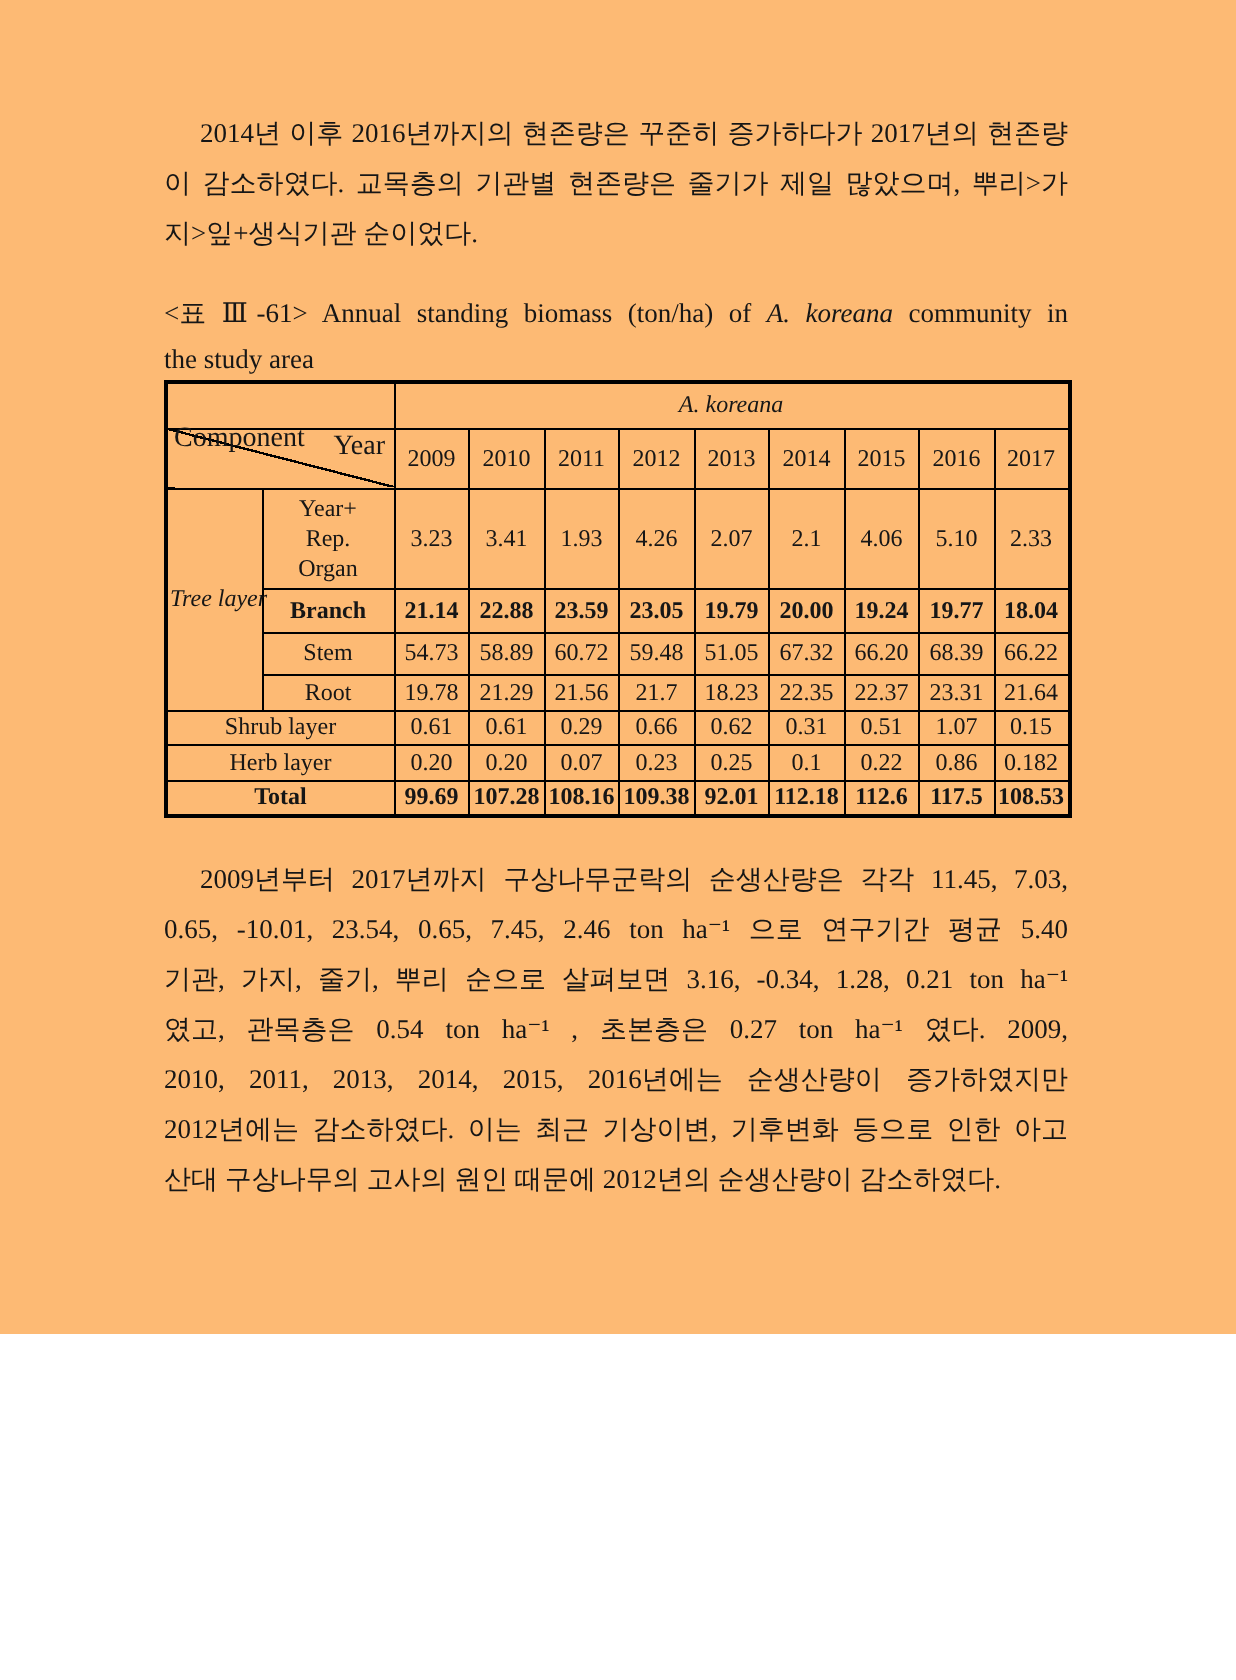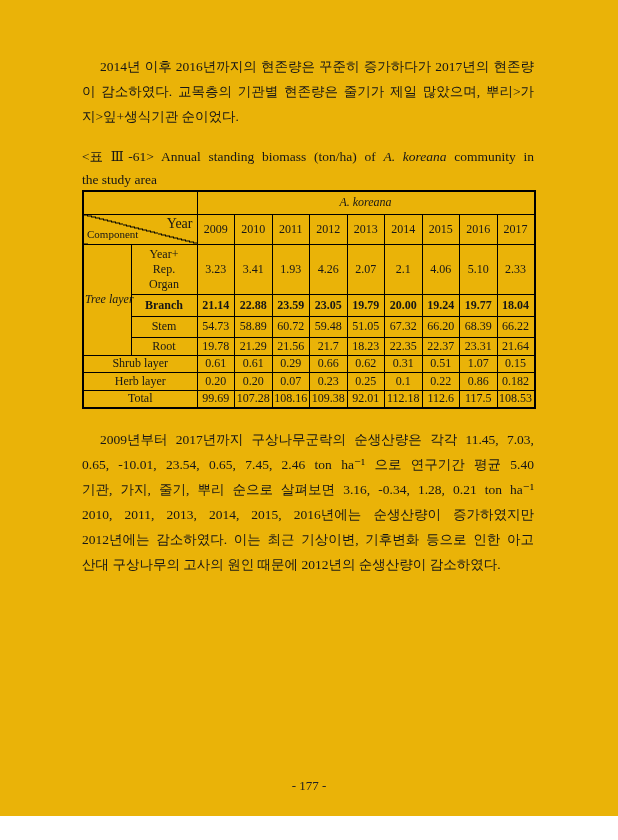--- a/index.html
+++ b/index.html
@@ -1,21 +1,21 @@
 <!DOCTYPE html>
 <html><head>
 <meta charset="utf-8">
 <style>
   html,body{margin:0;padding:0;}
   body{
     width:618px;height:840px;background:#ffffff;color:#161616;
     font-family:"Liberation Serif","DejaVu Serif",serif;
     -webkit-font-smoothing:antialiased;
   }
-  .sheet{position:relative;width:618px;height:816px;background:#eab308;overflow:hidden;}
+  .sheet{position:relative;width:618px;height:667px;background:#fdba74;overflow:hidden;}
 
   
   .para{position:absolute;left:82px;width:452px;}
   .tline{
     font-size:13.5px;line-height:25px;height:25px;
     text-align:justify;text-align-last:justify;
     white-space:normal;overflow:visible;
   }
   .tline.last{text-align-last:left;}
   .tline.indent{text-indent:18px;}
@@ -37,34 +37,34 @@
     padding:0 1px;white-space:nowrap;overflow:visible;
   }
   tr.r-group{height:23px;}
   tr.r-years{height:30px;}
   tr.r-leaf{height:50px;}
   tr.r-branch{height:22px;font-weight:bold;}
   tr.r-stem{height:21px;}
   tr.r-root{height:18px;}
   tr.r-shrub{height:17px;}
   tr.r-herb{height:18px;}
-  tr.r-total{height:18px;}
+  tr.r-total{height:18px;font-weight:bold;}
 
   td.group-head{font-style:italic;font-size:12.5px;}
   td.year-head{font-size:12.5px;}
   td.diag{
     position:relative;padding:0;
     background:linear-gradient(to top right,
       transparent calc(50% - 0.6px),
       #000 calc(50% - 0.6px),
       #000 calc(50% + 0.6px),
       transparent calc(50% + 0.6px));
   }
   .diag-year{position:absolute;top:1px;right:4px;font-size:14px;}
-  .diag-comp{position:absolute;bottom:4px;left:3px;font-size:11px;}
+  .diag-comp{position:absolute;bottom:16px;left:3px;font-size:14px;}
   td.layer-cell{white-space:normal;line-height:15px;font-style:italic;}
   td.comp-cell{white-space:normal;}
   .leaf-line{line-height:15px;height:15px;text-align:center;}
 
   .pagenum{
     position:absolute;left:0;top:778px;width:618px;
     text-align:center;font-size:13px;color:#222;
   }
 </style>
 </head>
@@ -206,20 +206,21 @@
       <td>117.5</td>
       <td>108.53</td>
     </tr>
   </tbody>
     </table>
 
   <div class="para p2">
     <div class="tline indent">2009년부터 2017년까지 구상나무군락의 순생산량은 각각 11.45, 7.03,</div>
     <div class="tline">0.65, -10.01, 23.54, 0.65, 7.45, 2.46 ton ha⁻¹ 으로 연구기간 평균 5.40</div>
     <div class="tline">기관, 가지, 줄기, 뿌리 순으로 살펴보면 3.16, -0.34, 1.28, 0.21 ton ha⁻¹</div>
+    <div class="tline">였고, 관목층은 0.54 ton ha⁻¹ , 초본층은 0.27 ton ha⁻¹ 였다. 2009,</div>
     <div class="tline">2010, 2011, 2013, 2014, 2015, 2016년에는 순생산량이 증가하였지만</div>
     <div class="tline">2012년에는 감소하였다. 이는 최근 기상이변, 기후변화 등으로 인한 아고</div>
     <div class="tline last">산대 구상나무의 고사의 원인 때문에 2012년의 순생산량이 감소하였다.</div>
   </div>
 
   <div class="pagenum">- 177 -</div>
 
 </div>
 
 </body></html>

